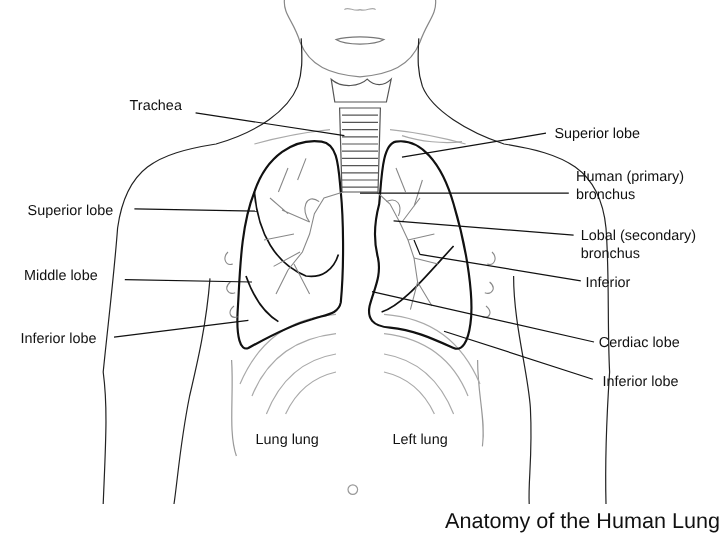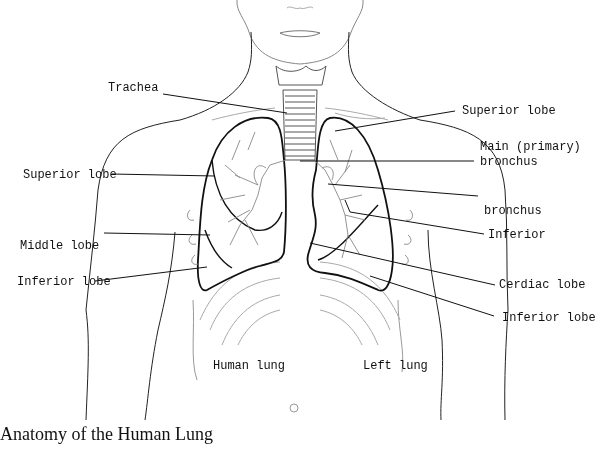--- a/index.html
+++ b/index.html
@@ -1,19 +1,19 @@
 <!DOCTYPE html>
 <html><head>
   <meta charset="utf-8">
   <style>
     html, body { margin: 0; padding: 0; background: #ffffff; }
     body { width: 600px; height: 450px; overflow: hidden; position: relative; font-family: "Liberation Sans", sans-serif; }
     .canvas { position: absolute; left: 0; top: 0; width: 600px; height: 450px; }
-    .lbl { position: absolute; font-size: 12px; line-height: 14px; color: #111111; white-space: nowrap; font-family: Liberation Mono, monospace; }
-    .title { position: absolute; left: 0; width: 600px; top: 424px; text-align: left; font-size: 18px; color: #111111; font-family: Liberation Serif, serif; }
+    .lbl { position: absolute; font-size: 12px; line-height: 14px; color: #111111; white-space: nowrap; font-family: Liberation Sans, sans-serif; }
+    .title { position: absolute; left: 0; width: 600px; top: 424px; text-align: right; font-size: 18px; color: #111111; font-family: Liberation Sans, sans-serif; }
     svg { position: absolute; left: 0; top: 0; }
   </style>
 </head>
 <body>
 
 <div class="canvas">
   <svg width="600" height="450" viewBox="0 0 600 450">
 
     <g fill="none" stroke="#222" stroke-width="1">
       <path d="M237,0 C236,12 245,18 250,35 C258,55 275,62 300,64 C325,62 342,55 350,35 C356,18 364,12 363,0" stroke="#888"></path>
@@ -88,28 +88,29 @@
       <line x1="474" y1="161" x2="300" y2="161"></line>
       <line x1="478" y1="196" x2="328" y2="184"></line>
       <polyline points="484,234 350,212 345,200"></polyline>
       <line x1="495" y1="285" x2="310" y2="243"></line>
       <line x1="494" y1="316" x2="370" y2="276"></line>
     </g>
   </svg>
 
   <div class="lbl" style="left:108px; top:81px;">Trachea</div>
   <div class="lbl" style="left:23px; top:168px;">Superior lobe</div>
-  <div class="lbl" style="left:20px; top:239px;">Middle lobe</div>
+  <div class="lbl" style="left:20px; top:222px;">Middle lobe</div>
   <div class="lbl" style="left:17px; top:275px;">Inferior lobe</div>
 
   <div class="lbl" style="left:462px; top:104px;">Superior lobe</div>
-  <div class="lbl" style="left:480px; top:140px;">Main (primary)</div>
+  <div class="lbl" style="left:480px; top:140px;">Human (primary)</div>
   <div class="lbl" style="left:480px; top:155px;">bronchus</div>
+  <div class="lbl" style="left:484px; top:189px;">Lobal (secondary)</div>
   <div class="lbl" style="left:484px; top:204px;">bronchus</div>
   <div class="lbl" style="left:488px; top:228px;">Inferior</div>
   <div class="lbl" style="left:499px; top:278px;">Cerdiac lobe</div>
   <div class="lbl" style="left:502px; top:311px;">Inferior lobe</div>
 
-  <div class="lbl" style="left:213px; top:359px;">Human lung</div>
-  <div class="lbl" style="left:327px; top:359px;margin-left:36px;">Left lung</div>
+  <div class="lbl" style="left:213px; top:359px;">Lung lung</div>
+  <div class="lbl" style="left:327px; top:359px;">Left lung</div>
 
   <div class="title">Anatomy of the Human Lung</div>
 </div>
 
 </body></html>

